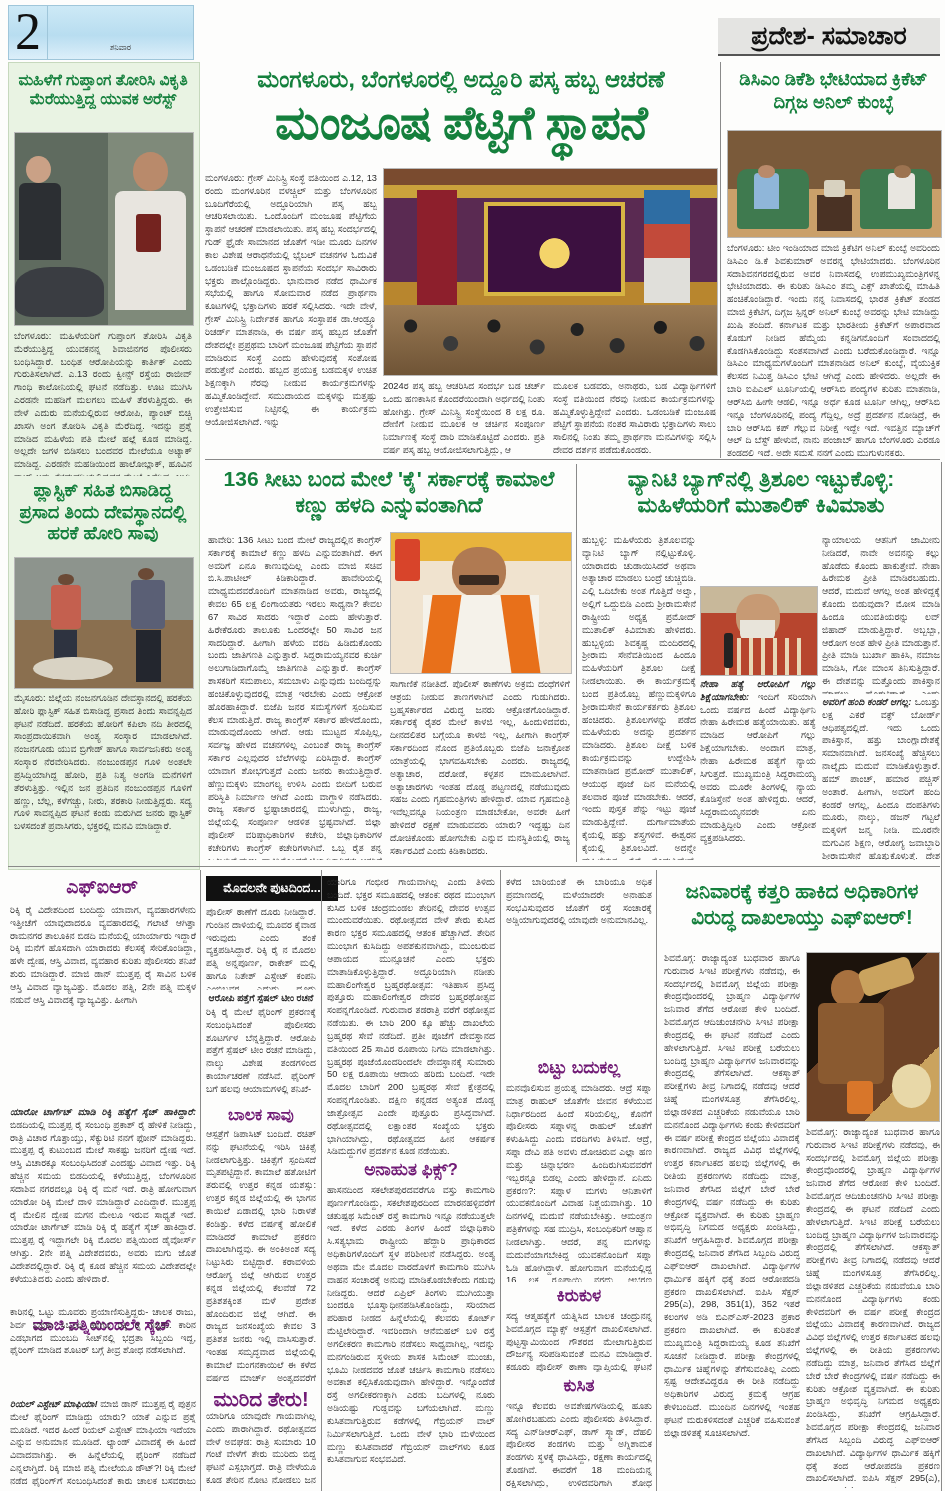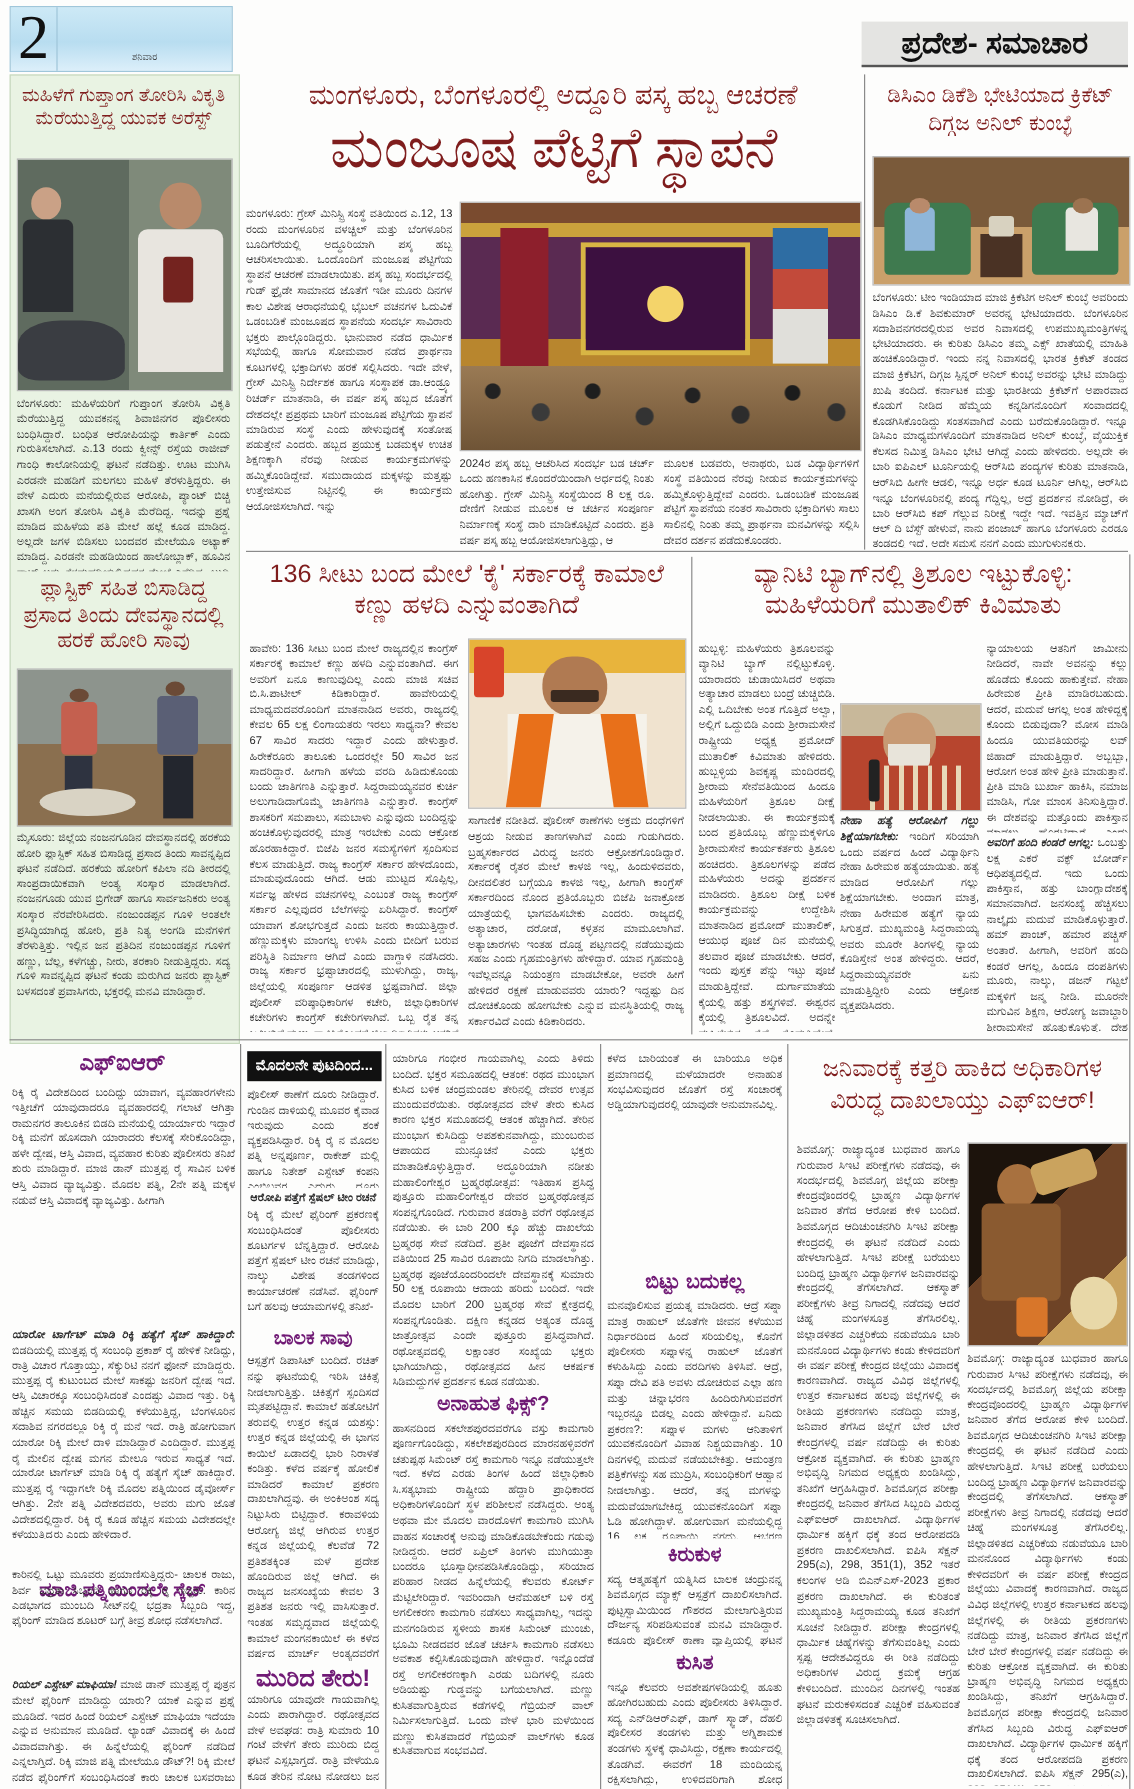--- a/index.html
+++ b/index.html
@@ -1,20 +1,20 @@
 <!DOCTYPE html>
 <html><head>
 <meta charset="utf-8">
 <style>
   html,body{margin:0;padding:0;background:#ffffff;}
   body{font-family:"Liberation Sans","DejaVu Sans",sans-serif;color:#1a1a1a;}
   #page{position:relative;width:945px;height:1491px;background:#fdfdfc;overflow:hidden;}
   .abs{position:absolute;}
   .body-text{font-size:9.3px;line-height:1.38;text-align:justify;color:#2a2a2a;overflow:hidden;}
-  .headline{font-weight:normal;color:#7f1d1d;text-align:center;}
+  .headline{font-weight:bold;color:#15803d;text-align:center;}
   .subhead{font-weight:bold;color:#701a75;text-align:center;}
   .vline{width:1px;background:#8a8a8a;}
   .hline{height:1px;background:#8a8a8a;}
   
   .mast-box{background:linear-gradient(180deg,#cde9f6 0%,#b8ddf0 55%,#dceffa 100%);border:1px solid #9fc6da;display:flex;}
   .page-num{font-family:"Liberation Serif","DejaVu Serif",serif;font-size:52px;font-weight:normal;color:#111;line-height:1;padding:0 6px;}
   .mast-right{flex:1;display:flex;flex-direction:column;align-items:center;justify-content:center;border-left:1px solid #9fc6da;gap:38px;}
   .mast-title{display:flex;align-items:center;gap:3px;}
   .mast-red{color:#d02020;font-weight:bold;font-size:23px;}
   .mast-dark{color:#17344a;font-weight:bold;font-size:23px;}
@@ -182,21 +182,21 @@
   <div class="abs body-text" style="left:10px;top:1306px;width:186px;height:90px;">
     <span>ಕಾರಿನಲ್ಲಿ ಒಟ್ಟು ಮೂವರು ಪ್ರಯಾಣಿಸುತ್ತಿದ್ದರು- ಚಾಲಕ ರಾಜು, ಶಿರ್ವ ಭದ್ರತಾ ಸಿಬ್ಬಂದಿ ಹಾಗೂ ರಿಕ್ಕಿ ರೈ ಇದ್ದರು. ಕಾರಿನ ಎಡಭಾಗದ ಮುಂಬದಿ ಸೀಟ್‌ನಲ್ಲಿ ಭದ್ರತಾ ಸಿಬ್ಬಂದಿ ಇದ್ದ, ಫೈರಿಂಗ್ ಮಾಡಿದ ಶೂಟರ್ ಬಗ್ಗೆ ತೀವ್ರ ಶೋಧ ನಡೆಸಲಾಗಿದೆ.</span>
   </div>
   <div class="abs body-text" style="left:10px;top:1398px;width:186px;height:90px;">
     <span class="bold-lead">ರಿಯಲ್ ಎಸ್ಟೇಟ್ ಮಾಫಿಯಾ!</span>
     <span>ಮಾಜಿ ಡಾನ್ ಮುತ್ತಪ್ಪ ರೈ ಪುತ್ರನ ಮೇಲೆ ಫೈರಿಂಗ್ ಮಾಡಿದ್ದು ಯಾರು? ಯಾಕೆ ಎನ್ನುವ ಪ್ರಶ್ನೆ ಮೂಡಿದೆ. ಇದರ ಹಿಂದೆ ರಿಯಲ್ ಎಸ್ಟೇಟ್ ಮಾಫಿಯಾ ಇದೆಯಾ ಎನ್ನುವ ಅನುಮಾನ ಮೂಡಿದೆ. ಲ್ಯಾಂಡ್ ವಿವಾದಕ್ಕೆ ಈ ಹಿಂದೆ ವಿವಾದವಾಗಿತ್ತು. ಈ ಹಿನ್ನೆಲೆಯಲ್ಲಿ ಫೈರಿಂಗ್ ನಡೆದಿದೆ ಎನ್ನಲಾಗ್ತಿದೆ. ರಿಕ್ಕಿ ಮಾಜಿ ಪತ್ನಿ ಮೇಲೆಯೂ ಡೌಟ್?! ರಿಕ್ಕಿ ಮೇಲೆ ನಡೆದ ಫೈರಿಂಗ್‌ಗೆ ಸಂಬಂಧಿಸಿದಂತೆ ಕಾರು ಚಾಲಕ ಬಸವರಾಜು ಅವರು ಬಿಡದಿ</span>
   </div>
 
   <div class="abs vline" style="left:200px;top:870px;height:621px;"></div>
 
-  <div class="abs banner-black" style="left:206px;top:876px;width:112px;height:25px;">
+  <div class="abs banner-black" style="left:206px;top:876px;width:132px;height:25px;">
     <span>ಮೊದಲನೇ ಪುಟದಿಂದ...</span>
   </div>
   <div class="abs body-text" style="left:206px;top:906px;width:110px;height:84px;">ಪೊಲೀಸ್ ಠಾಣೆಗೆ ದೂರು ನೀಡಿದ್ದಾರೆ. ಗುಂಡಿನ ದಾಳಿಯಲ್ಲಿ ಮೂವರ ಕೈವಾಡ ಇರುವುದು ಎಂದು ಶಂಕೆ ವ್ಯಕ್ತಪಡಿಸಿದ್ದಾರೆ. ರಿಕ್ಕಿ ರೈ ನ ಮೊದಲ ಪತ್ನಿ ಅನ್ನಪೂರ್ಣ, ರಾಕೇಶ್ ಮಲ್ಲಿ ಹಾಗೂ ನಿತೇಶ್ ಎಸ್ಟೇಟ್ ಕಂಪನಿ ಎಂಬಿಬವರ ಎದುರು ದೂರು ದಾಖಲಾಗಿದೆ.</div>
   <div class="abs body-text" style="left:206px;top:992px;width:110px;height:12px;font-weight:bold;text-align:center;">ಆರೋಪಿ ಪತ್ತೆಗೆ ಸ್ಪೆಷಲ್ ಟೀಂ ರಚನೆ</div>
   <div class="abs body-text" style="left:206px;top:1006px;width:110px;height:98px;">ರಿಕ್ಕಿ ರೈ ಮೇಲೆ ಫೈರಿಂಗ್ ಪ್ರಕರಣಕ್ಕೆ ಸಂಬಂಧಿಸಿದಂತೆ ಪೊಲೀಸರು ಶೂಟರ್ಗಳ ಬೆನ್ನತ್ತಿದ್ದಾರೆ. ಆರೋಪಿ ಪತ್ತೆಗೆ ಸ್ಪೆಷಲ್ ಟೀಂ ರಚನೆ ಮಾಡಿದ್ದು, ನಾಲ್ಕು ವಿಶೇಷ ತಂಡಗಳಿಂದ ಕಾರ್ಯಾಚರಣೆ ನಡೆಸಿವೆ. ಫೈರಿಂಗ್ ಬಗೆ ಹಲವು ಆಯಾಮಗಳಲ್ಲಿ ತನಿಖೆ-</div>
   <div class="abs subhead" style="left:206px;top:1106px;width:110px;font-size:16px;">ಬಾಲಕ ಸಾವು</div>
   <div class="abs body-text" style="left:206px;top:1128px;width:110px;height:256px;">ಆಸ್ಪತ್ರೆಗೆ ಡಿಪಾಸಿಟ್ ಬಂದಿದೆ. ರಚಿತ್ ನನ್ನು ಘಟನೆಯಲ್ಲಿ ಇರಿಸಿ ಚಿಕಿತ್ಸೆ ನೀಡಲಾಗುತ್ತಿತ್ತು. ಚಿಕಿತ್ಸೆಗೆ ಸ್ಪಂದಿಸದೆ ಮೃತಪಟ್ಟಿದ್ದಾನೆ. ಕಾಮಾಲೆ ಹತೋಟಿಗೆ ತರುವಲ್ಲಿ ಉತ್ತರ ಕನ್ನಡ ಯಶಸ್ಸು: ಉತ್ತರ ಕನ್ನಡ ಜಿಲ್ಲೆಯಲ್ಲಿ ಈ ಭಾಗನ ಕಾಯಿಲೆ ಏಡಾದಲ್ಲಿ ಭಾರಿ ನಿರಾಳತೆ ಕಂಡಿತ್ತು. ಕಳೆದ ವರ್ಷಕ್ಕೆ ಹೋಲಿಕೆ ಮಾಡಿದರೆ ಕಾಮಾಲೆ ಪ್ರಕರಣ ದಾಖಲಾಗಿದ್ದವು. ಈ ಅಂಕಿಅಂಶ ಸದ್ಯ ನಿಟ್ಟುಸಿರು ಬಿಟ್ಟಿದ್ದಾರೆ. ಕರಾವಳಿಯ ಆರೋಗ್ಯ ಜಿಲ್ಲೆ ಆಗಿರುವ ಉತ್ತರ ಕನ್ನಡ ಜಿಲ್ಲೆಯಲ್ಲಿ ಕೆಲವೆಡೆ 72 ಪ್ರತಿಶತಕ್ಕಿಂತ ಮಳೆ ಪ್ರದೇಶ ಹೊಂದಿರುವ ಜಿಲ್ಲೆ ಆಗಿದೆ. ಈ ರಾಜ್ಯದ ಜನಸಂಖ್ಯೆಯ ಕೇವಲ 3 ಪ್ರತಿಶತ ಜನರು ಇಲ್ಲಿ ವಾಸಿಸುತ್ತಾರೆ. ಇಂತಹ ಸಮೃದ್ಧವಾದ ಜಿಲ್ಲೆಯಲ್ಲಿ ಕಾಮಾಲೆ ಮಂಗನಕಾಯಿಲೆ ಈ ಕಳೆದ ವರ್ಷದ ಮಾರ್ಚ್ ಅಂತ್ಯದವರೆಗೆ ಜಿಲ್ಲೆಯಲ್ಲಿ 82 ಕೇಸ್ ಪತ್ತೆ ಆಗಿತ್ತು. ಆದರೆ ಈ ಮಾರ್ಚ್ ಅಂತ್ಯದವರೆಗೆ ಕೇವಲ ಮೂರು ಪತ್ತೆ ಆಗಿದ್ದು, ಎಲ್ಲರೂ ಔಟ್ ಆಫ್ ಡೇಂಜರ್ ಎನ್ನ ವೈದ್ಯಾಧಿಕಾರಿ ನೀರಜ್ ತಿಳಿಸಿದ್ದರು.</div>
   <div class="abs subhead" style="left:206px;top:1388px;width:110px;font-size:20px;">ಮುರಿದ ತೇರು!</div>
   <div class="abs body-text" style="left:206px;top:1410px;width:110px;height:78px;">ಯಾರಿಗೂ ಯಾವುದೇ ಗಾಯವಾಗಿಲ್ಲ ಎಂದು ಪಾರಾಗಿದ್ದಾರೆ. ರಥೋತ್ಸವದ ವೇಳೆ ಅವಘಡ: ರಾತ್ರಿ ಸುಮಾರು 10 ಗಂಟೆ ವೇಳೆಗೆ ತೇರು ಮುರಿದು ಬಿದ್ದ ಘಟನೆ ಎಸ್ಪಭಾಗ್ತದೆ. ರಾತ್ರಿ ವೇಳೆಯೂ ಕೂಡ ತೇರಿನ ನೋಟ ನೋಡಲು ಜನ ಸಾಗರವೇ ಹರಿದು ಬಂದಿದೆ. ಈ ಅವಘಡದಿಂದ, ಅದೃಷ್ಟವಶಾತ್</div>
 

